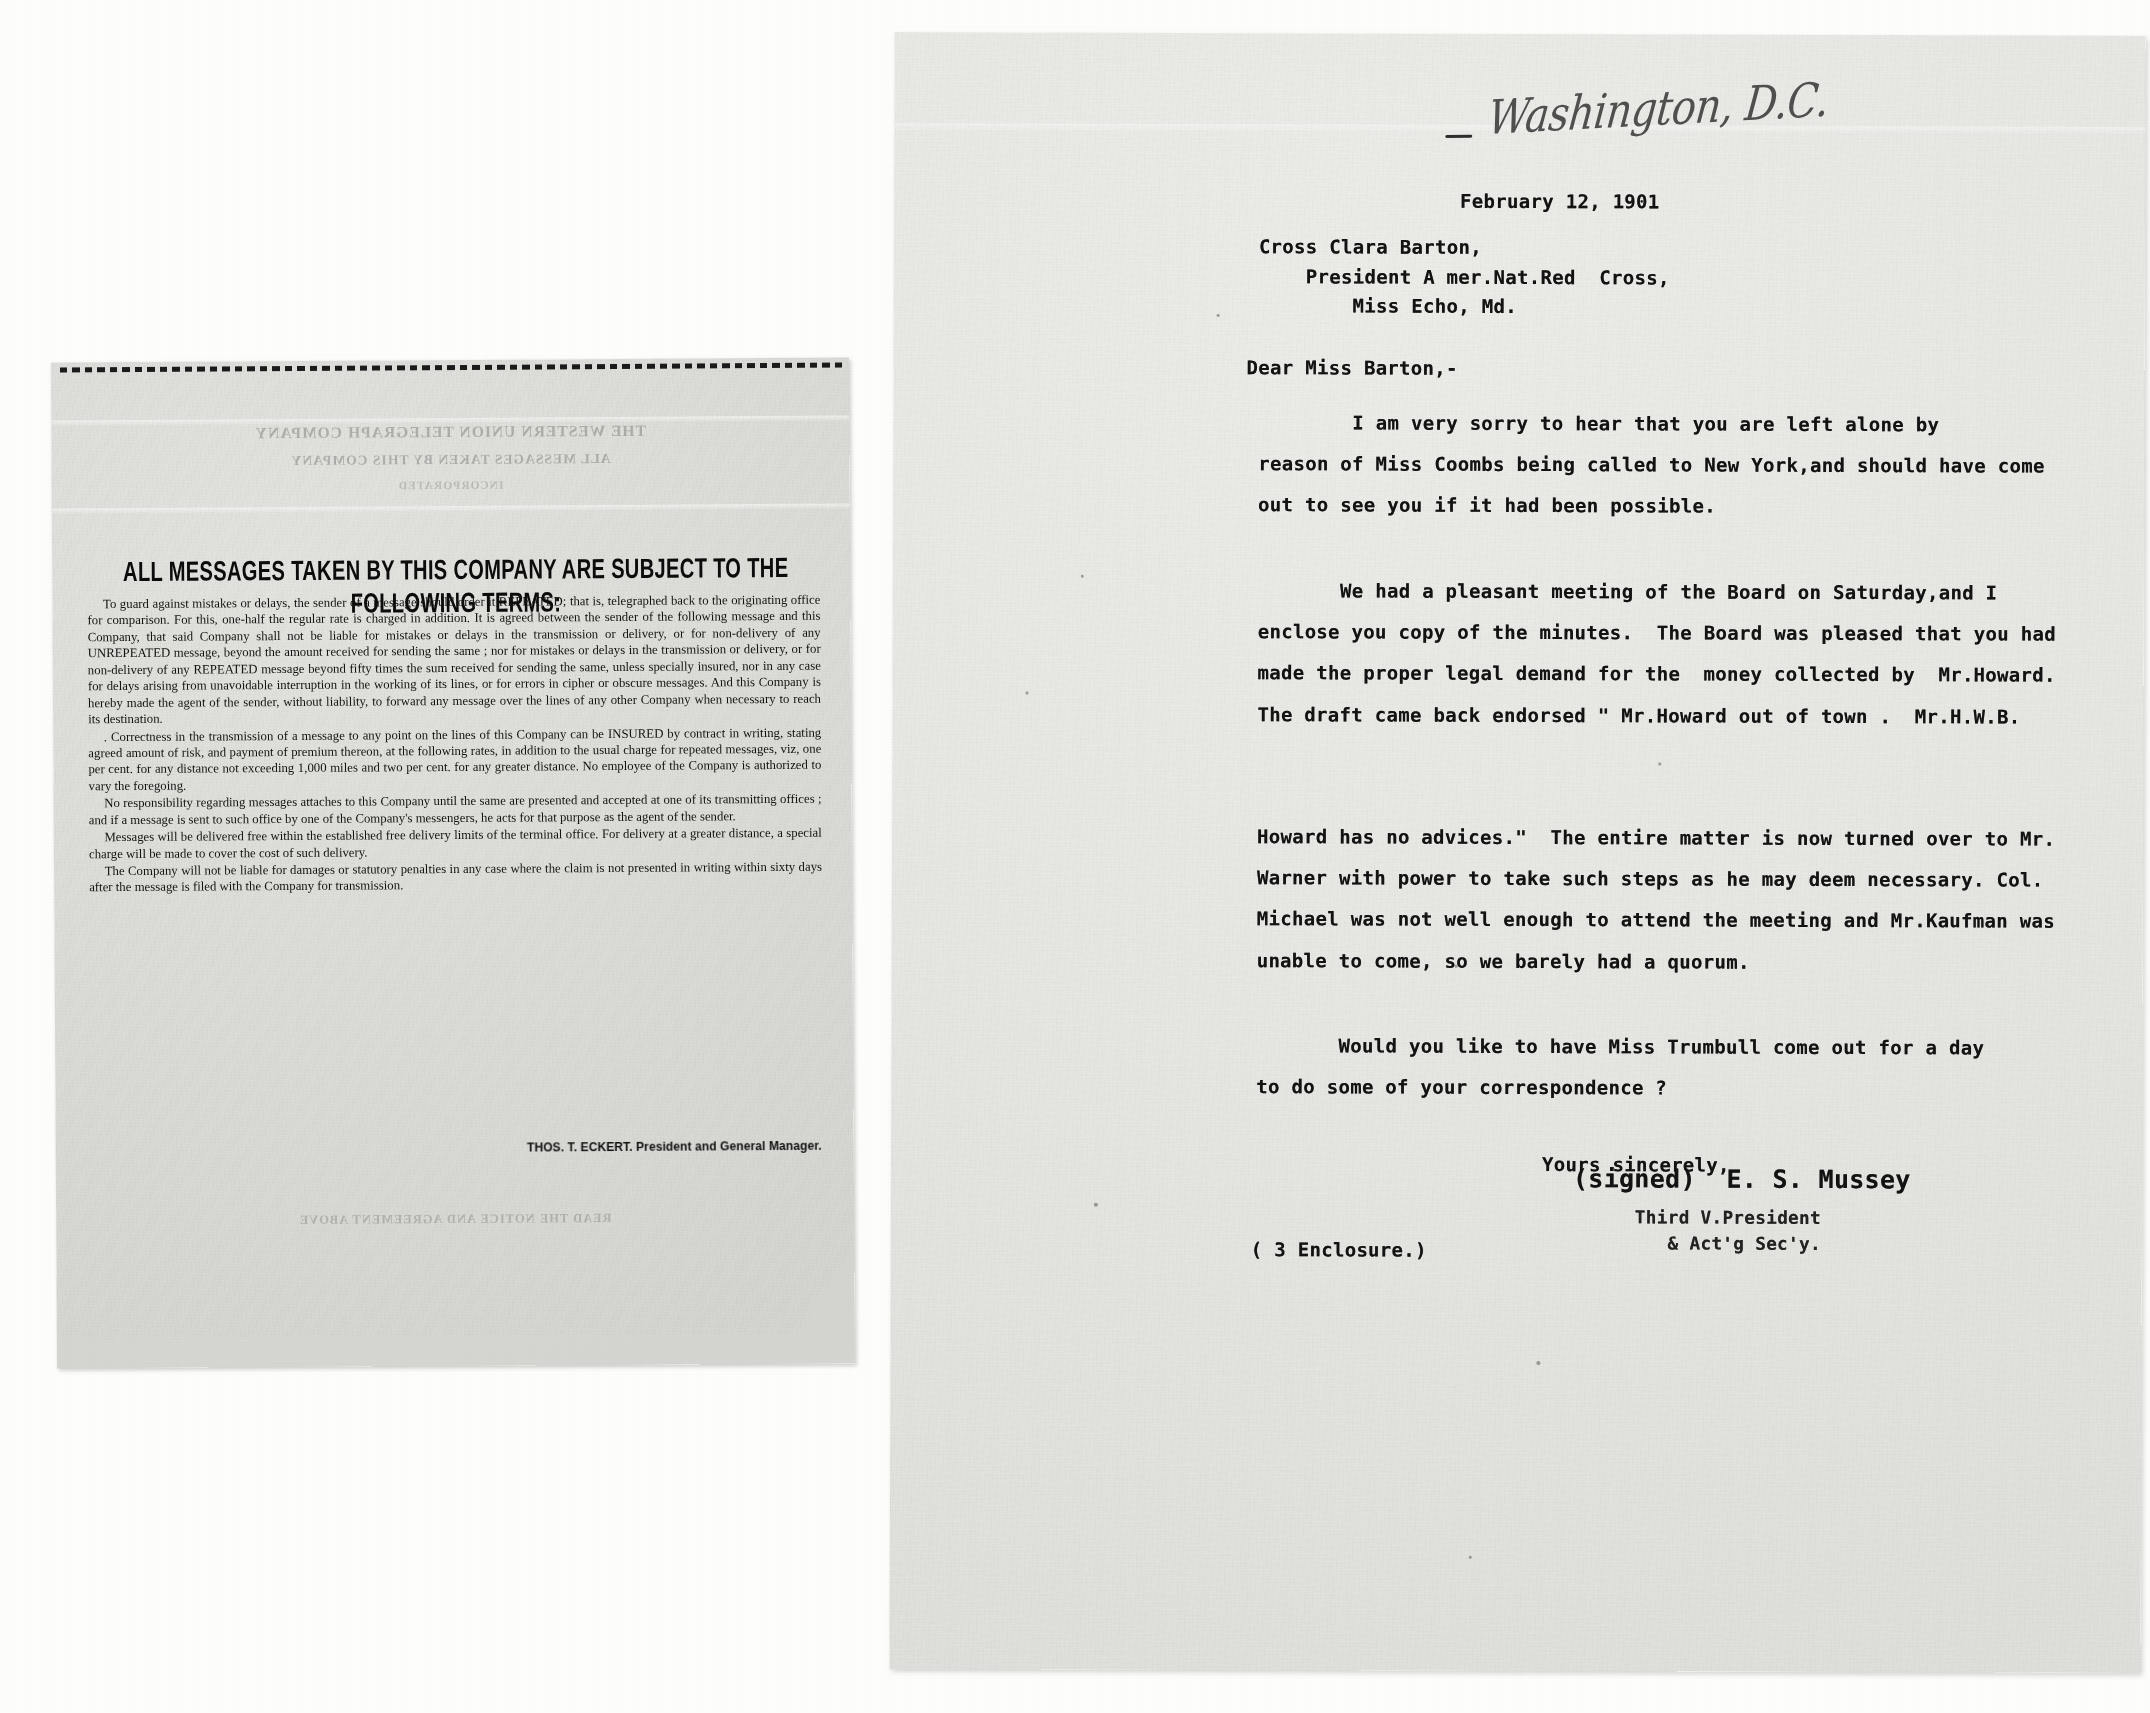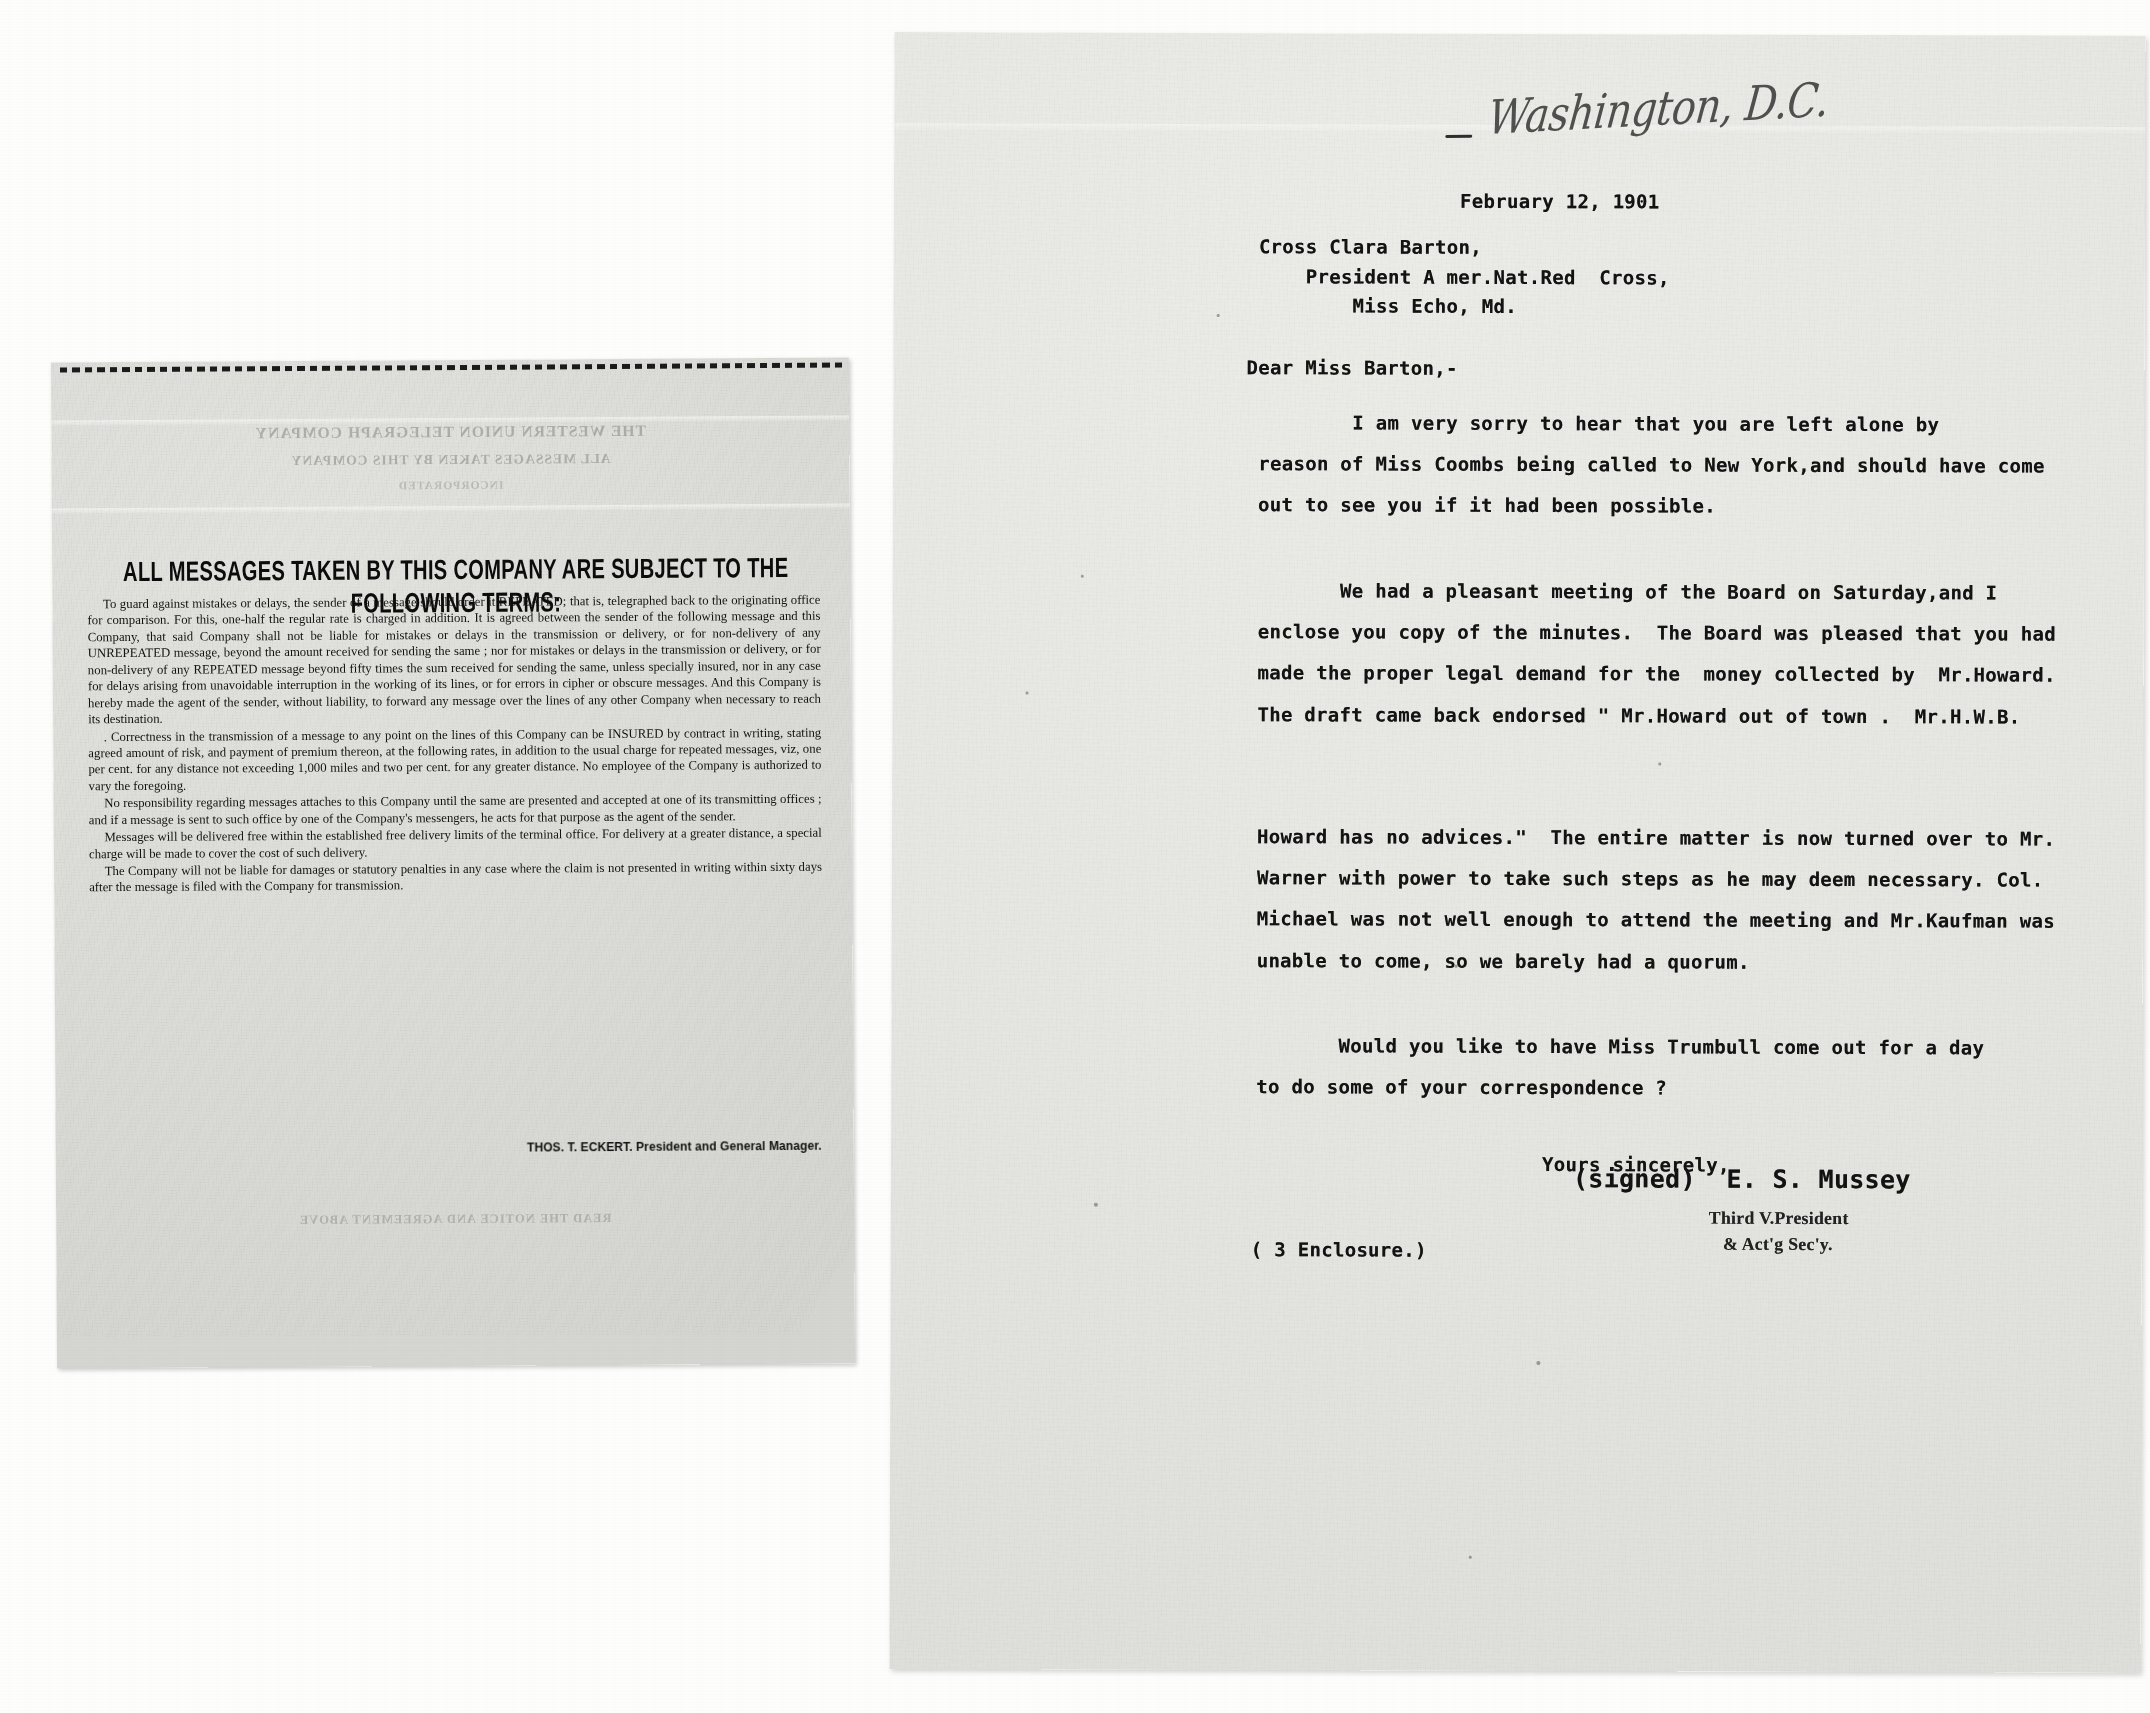--- a/index.html
+++ b/index.html
@@ -212,21 +212,21 @@
   #lt-date      { left: 566px; top: 156px;  font-size: 19px; }
   #lt-addr      { left: 365px;  top: 199px;  font-size: 19px; line-height: 1.56; }
   #lt-salute    { left: 353px;  top: 323px;  font-size: 19px; }
   .lt-para      { left: 365px;  font-size: 19px; line-height: 2.17; }
   #lt-p1        { top: 369px; }
   #lt-p2        { top: 537px; }
   #lt-p3        { top: 783px; }
   #lt-p4        { top: 992px; }
   #lt-close     { left: 651px; top: 1073px; font-size: 19px; margin-top: 46px; }
   #lt-signed    { left: 682px; top: 1130px; font-size: 25px; }
-  #lt-title     { left: 818px; top: 1171px; font-size: 17.7px; line-height: 1.45; color: #222; font-family: Liberation Serif, serif; }
+  #lt-title     { left: 744px; top: 1171px; font-size: 17.7px; line-height: 1.45; color: #222; }
   #lt-encl      { left: 360px;  top: 1205px; font-size: 19px; }
 
   
   .speck {
     position: absolute;
     background: #5c5c58;
     border-radius: 50%;
     pointer-events: none;
     opacity: .55;
   }

